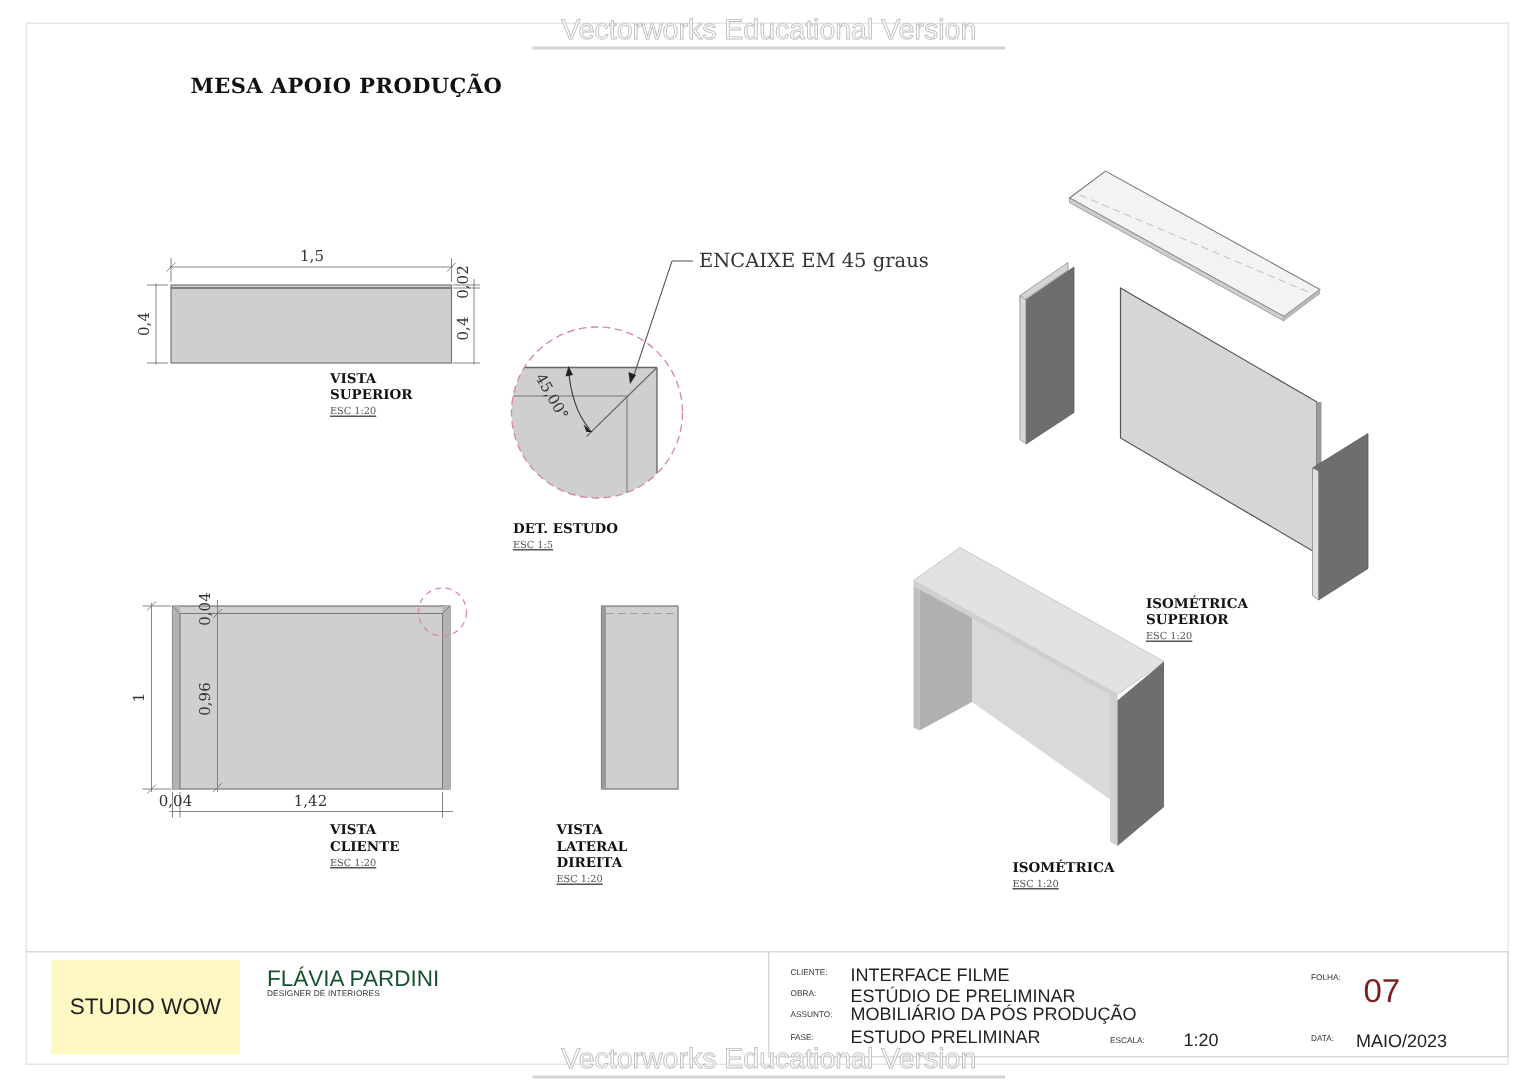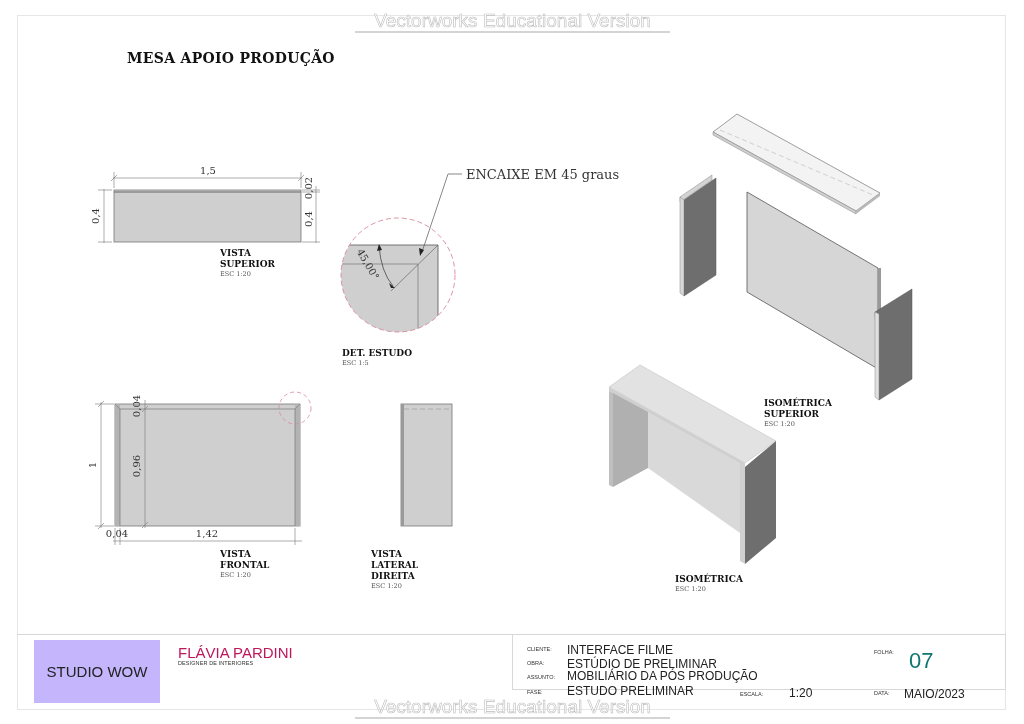--- a/index.html
+++ b/index.html
@@ -4,32 +4,32 @@
 <style>
   html, body { margin: 0; padding: 0; background: #ffffff; }
   body { width: 1024px; height: 724px; position: relative; overflow: hidden; font-family: "Liberation Sans", sans-serif; }
   .sheet { position: absolute; left: 17px; top: 15px; width: 989px; height: 695px; border: 1px solid #e6e6e6; box-sizing: border-box; }
   .watermark { position: absolute; left: 355px; width: 315px; text-align: center; font-family: "Liberation Sans", sans-serif; font-size: 19px; color: #ffffff; -webkit-text-stroke: 0.6px #bdbdbd; letter-spacing: 0px; border-bottom: 2px solid #d4d4d4; line-height: 20px; }
   .wm-top { top: 11px; }
   .wm-bottom { top: 697px; }
   .title { position: absolute; left: 87px; top: 50px; font-family: "DejaVu Serif", serif; font-weight: bold; font-size: 14px; color: #111; letter-spacing: 0.3px; margin-left: 40px; }
   .drawing { position: absolute; left: 0; top: 0; width: 1024px; height: 724px; }
   .lbl { position: absolute; font-family: "DejaVu Serif", serif; font-weight: bold; font-size: 9px; line-height: 11px; color: #111; text-align: left; }
-  .lbl .esc { display: block; font-weight: normal; font-size: 6.5px; color: #555; line-height: 9px; }
+  .lbl .esc { display: block; font-weight: normal; font-size: 6.5px; color: #555; line-height: 9px; text-decoration: underline; }
   .callout { position: absolute; font-family: "DejaVu Serif", serif; font-size: 13px; color: #333; }
   .dim { font-family: "DejaVu Serif", serif; font-size: 10px; fill: #333; }
   
   .tb { position: absolute; left: 17px; top: 634px; width: 989px; height: 76px; border-top: 1px solid #d8d8d8; box-sizing: border-box; }
-  .logo-box { position: absolute; left: 34px; top: 640px; width: 126px; height: 63px; background: #c4b5fd; display: flex; align-items: center; justify-content: center; font-size: 15px; color: #222; }
-  .designer { position: absolute; left: 178px; top: 645px; font-size: 15px; color: #be185d; line-height: 15px; }
+  .logo-box { position: absolute; left: 34px; top: 640px; width: 126px; height: 63px; background: #fef9c3; display: flex; align-items: center; justify-content: center; font-size: 15px; color: #222; }
+  .designer { position: absolute; left: 178px; top: 645px; font-size: 15px; color: #14532d; line-height: 15px; }
   .designer-sub { position: absolute; left: 178px; top: 660px; font-size: 5.5px; color: #333; letter-spacing: 0.1px; }
-  .tb-right { position: absolute; left: 512px; top: 634px; width: 494px; height: 56px; border-left: 1px solid #d8d8d8; border-right: 1px solid #d8d8d8; border-bottom: 1px solid #d8d8d8; box-sizing: border-box; }
+  .tb-right { position: absolute; left: 512px; top: 634px; width: 494px; height: 71px; border-left: 1px solid #d8d8d8; border-right: 1px solid #d8d8d8; border-bottom: 1px solid #d8d8d8; box-sizing: border-box; }
   .fk { position: absolute; font-size: 5.5px; color: #333; }
   .fv { position: absolute; font-size: 12px; color: #222; line-height: 12px; }
-  .folha-v { position: absolute; font-size: 22px; color: #0f766e; line-height: 22px; }
+  .folha-v { position: absolute; font-size: 22px; color: #7f1d1d; line-height: 22px; }
 </style>
 </head>
 <body>
 
 <div class="sheet"></div>
 
 <div class="watermark wm-top">Vectorworks Educational Version</div>
 
 <div class="title">MESA APOIO PRODUÇÃO</div>
 
@@ -167,21 +167,21 @@
 
 <div class="callout" style="left:466px; top:167px;">ENCAIXE EM 45 graus</div>
 
 <div class="lbl" style="left:342px; top:348px; width:120px;">
   <span>DET. ESTUDO</span>
   <span class="esc">ESC 1:5</span>
 </div>
 
 <div class="lbl" style="left:220px; top:549px; width:80px;">
   <span>VISTA</span><br>
-  <span>FRONTAL</span>
+  <span>CLIENTE</span>
   <span class="esc">ESC 1:20</span>
 </div>
 
 <div class="lbl" style="left:371px; top:549px; width:80px;">
   <span>VISTA</span><br>
   <span>LATERAL</span><br>
   <span>DIREITA</span>
   <span class="esc">ESC 1:20</span>
 </div>
 

